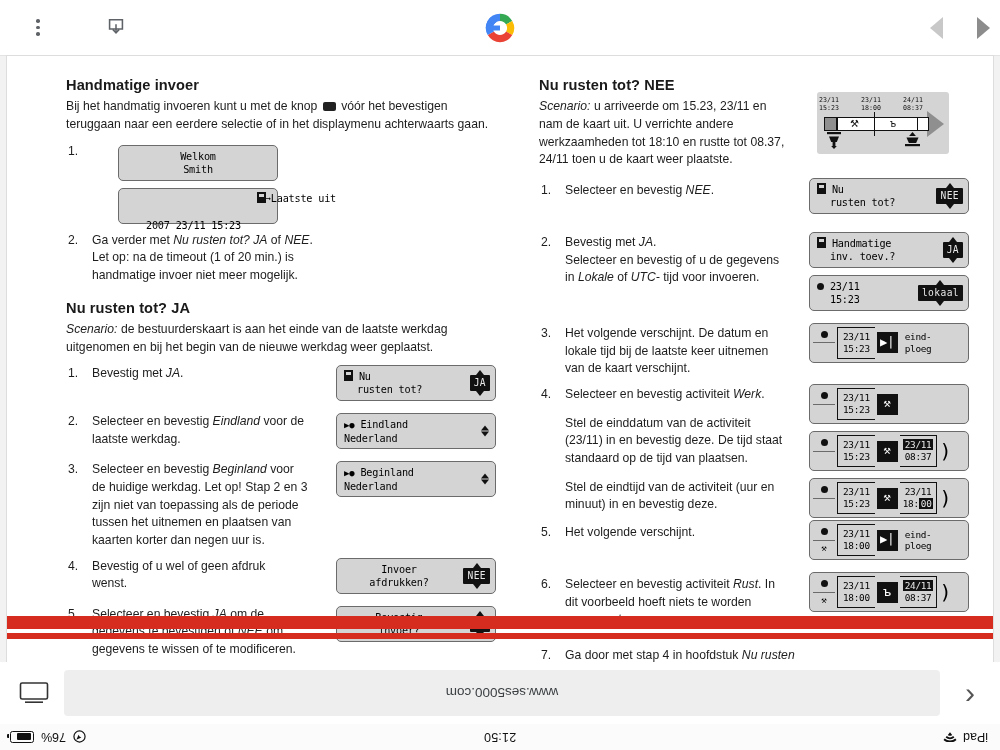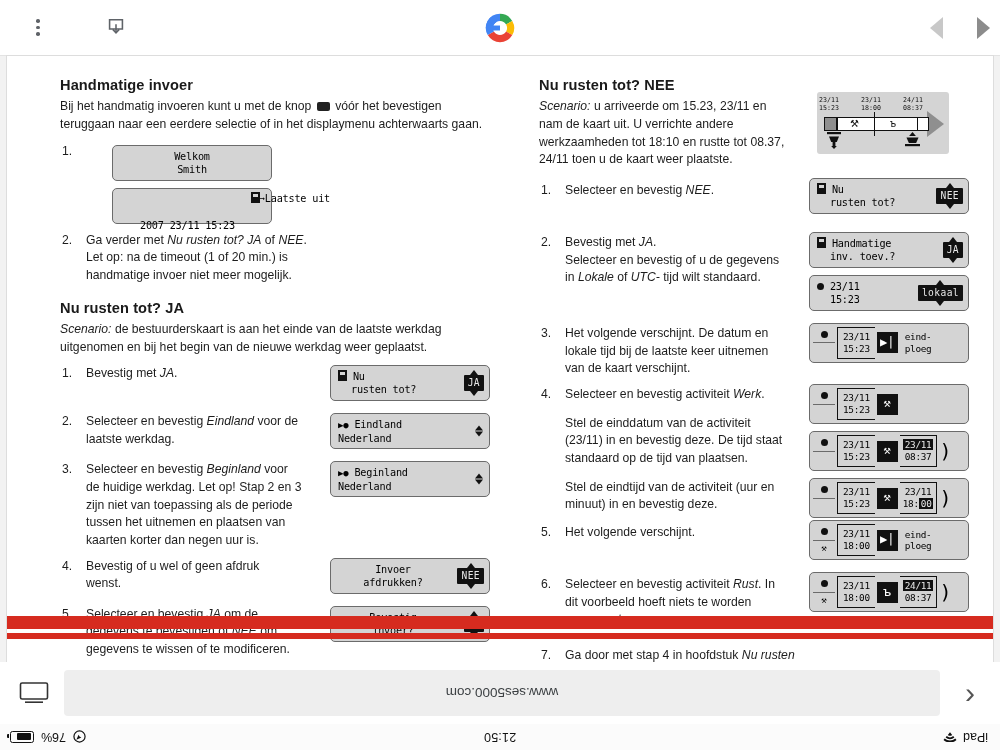--- a/index.html
+++ b/index.html
@@ -36,21 +36,21 @@
     position: absolute; left: 0; top: 56px; width: 1000px; height: 606px;
     background: #f2f2f2; display: flex; justify-content: center;
   }
   .page {
     position: relative; width: 986px; height: 606px; background: #fff;
     box-shadow: 0 0 0 1px #ddd;
     overflow: hidden;
   }
   .cols { position: absolute; left: 0; top: 0; width: 986px; height: 560px; }
   .col { position: absolute; top: 20px; width: 430px; }
-  .col.left  { left: 53px; }
+  .col.left  { left: 59px; }
   .col.right { left: 532px; }
 
   h2.sec {
     font-size: 14.6px; font-weight: bold; color: #1a1a1a; line-height: 1.25;
     margin-bottom: 4px; letter-spacing: .1px;
   }
   p.body {
     font-size: 12.2px; color: #1d1d1d; line-height: 1.45; margin-bottom: 9px;
   }
   p.body i, .it { font-style: italic; }
@@ -402,21 +402,21 @@
                     </div>
                   </div>
                 </div>
               </div>
             </li>
 
             <li style="margin-bottom:14px">
               <div class="rowpair">
                 <div class="txtblk">
                   <span>Bevestig met </span><i class="it">JA</i><span>.</span><br>
-                  <span>Selecteer en bevestig of u de gegevens in </span><i class="it">Lokale</i><span> of </span><i class="it">UTC-</i><span> tijd wilt standaard.</span>
+                  <span>Selecteer en bevestig of u de gegevens in </span><i class="it">Lokale</i><span> of </span><i class="it">UTC-</i><span> tijd voor invoeren.</span>
                 </div>
                 <div style="margin-left:26px;margin-top:-2px">
                   <div class="lcd lcd-2line">
                     <div class="lcd-line"><span class="cardicon"></span> <span>Handmatige</span></div>
                     <div class="lcd-line" style="padding-left:13px">inv. toev.?</div>
                     <div class="badge-stack">
                       <span class="ar-up"></span>
                       <span class="badge">JA</span>
                       <span class="ar-dn"></span>
                     </div>

